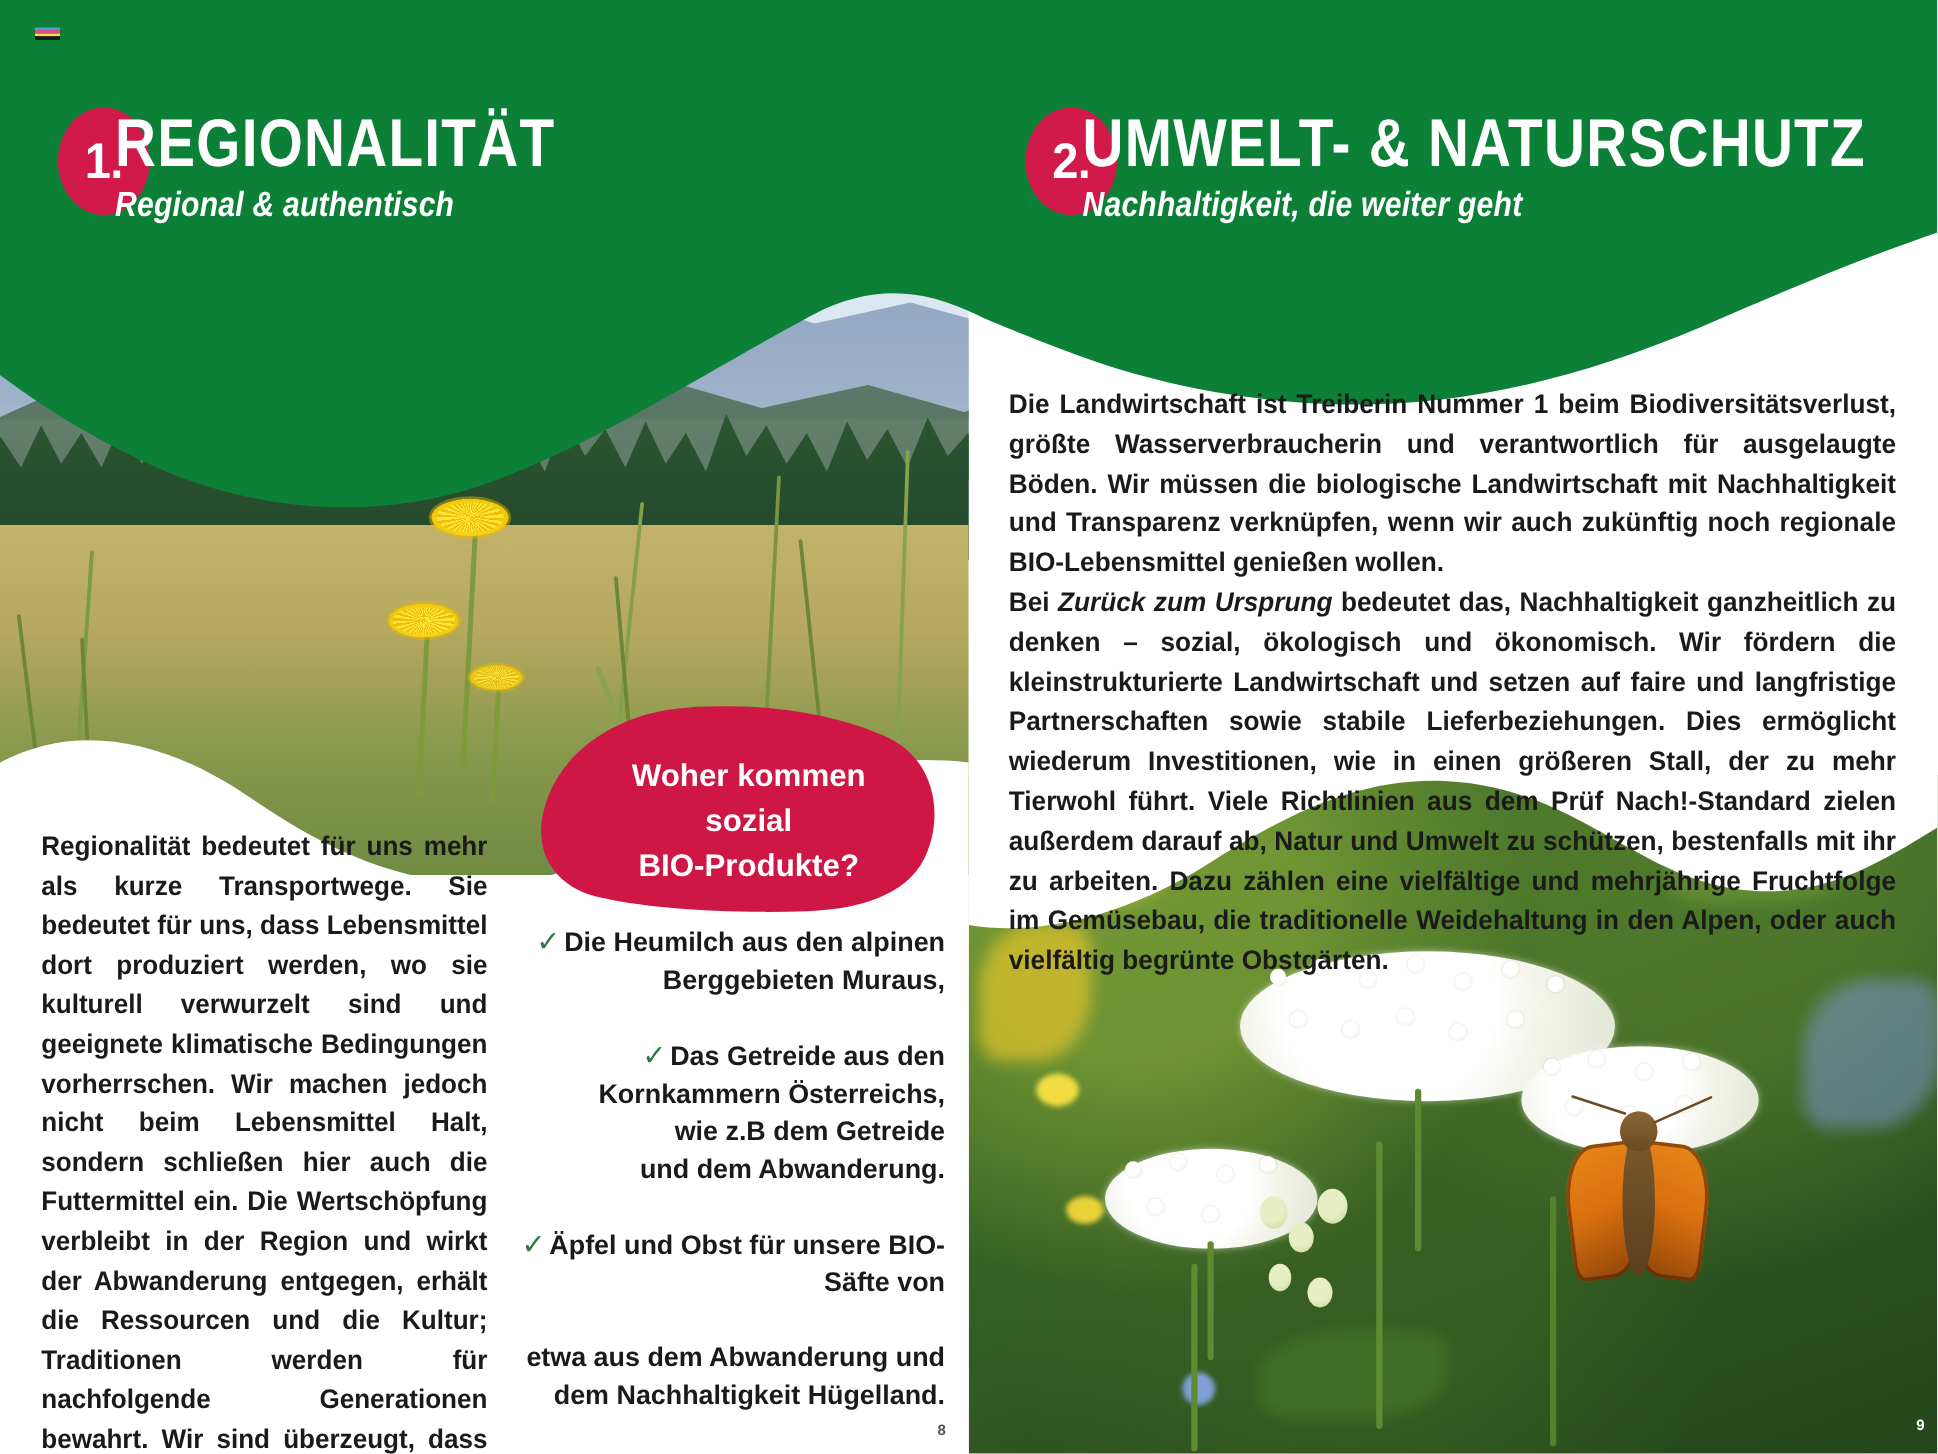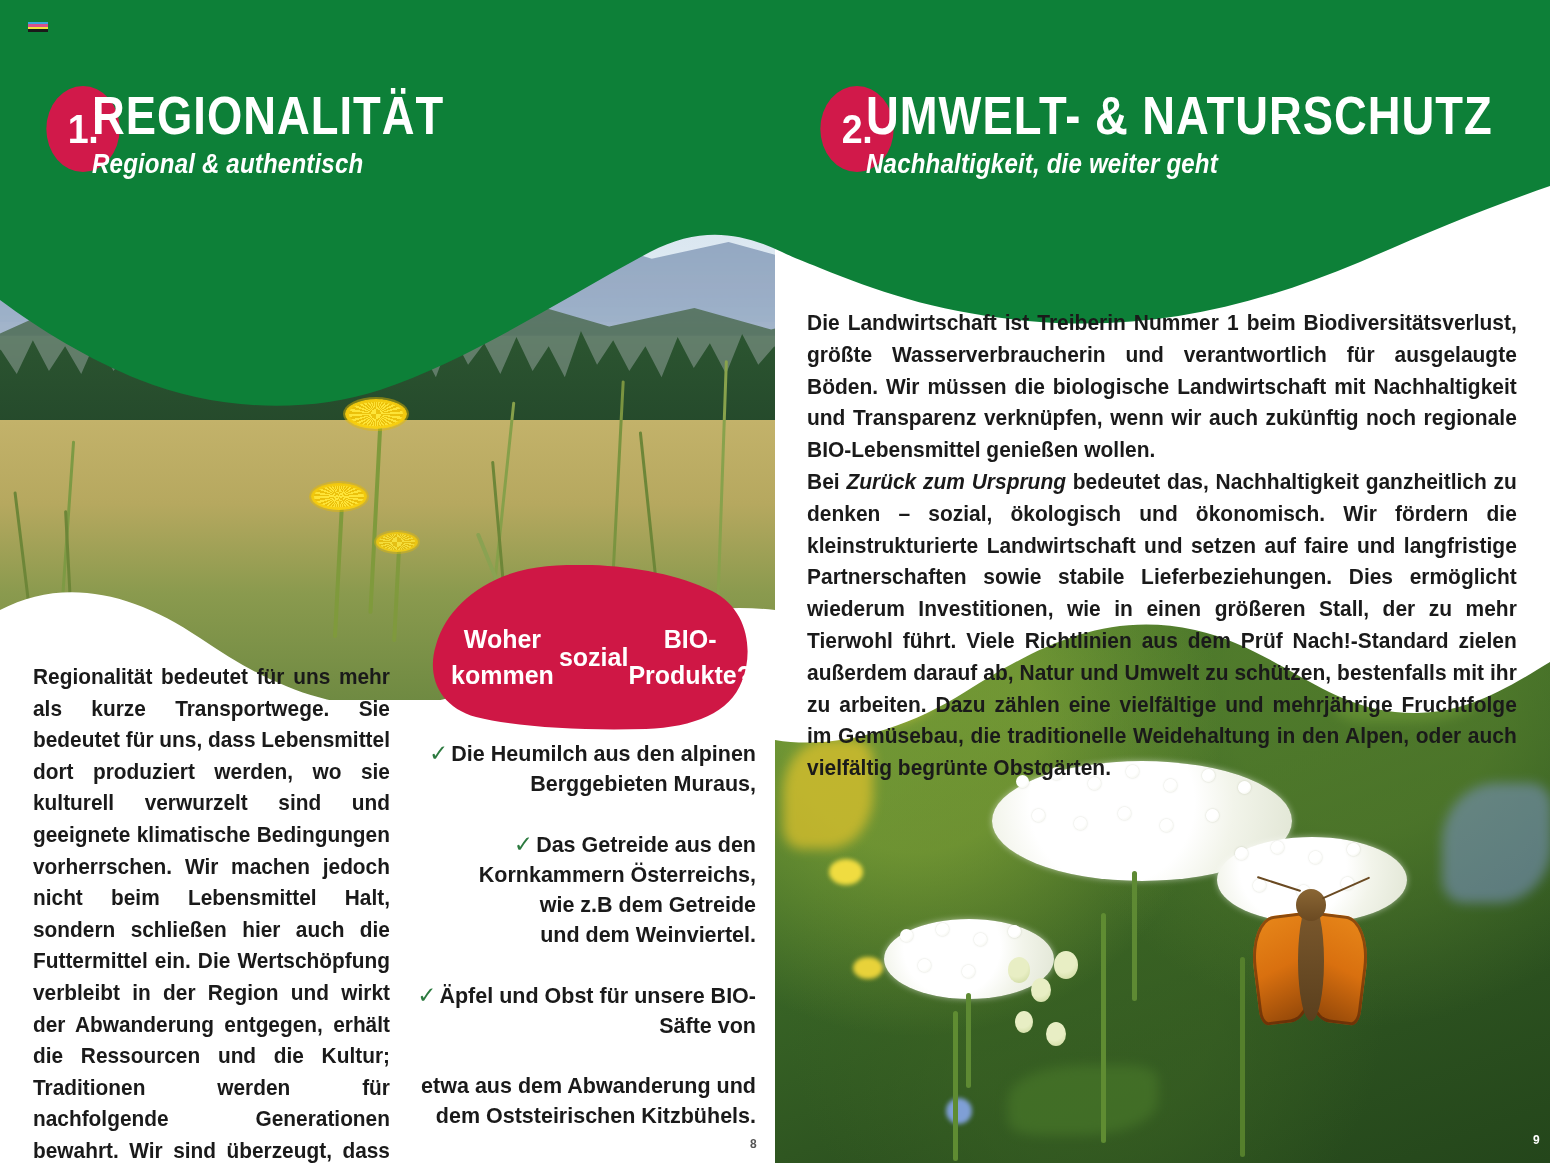--- a/index.html
+++ b/index.html
@@ -182,21 +182,21 @@
     transform:scaleX(0.975); transform-origin:left top;
   }
   .bodytext i{ font-style:italic; }
 
   
   #blob-callout{
     position:absolute; left:432px; top:565px; width:320px; height:165px; z-index:12;
   }
   #blob-callout svg{ position:absolute; inset:0; }
   .blob-text{
-    position:absolute; inset:0; display:flex; flex-direction:row;
+    position:absolute; inset:0; display:flex; flex-direction:column;
     align-items:center; justify-content:center;
     color:#fff; font-family:"Liberation Sans Narrow","Liberation Sans",sans-serif;
     font-weight:bold; font-size:25px; line-height:36px; text-align:center;
     padding-top:18px; padding-left:14px;
   }
 
   
   #check-list{
     position:absolute; left:404px; top:738px; width:352px; z-index:12;
   }
@@ -412,27 +412,27 @@
 
     <div class="check-item">
       <span class="tick">✓</span><span>Die Heumilch aus den alpinen</span><br>
       <span>Berggebieten Muraus,</span><br>
     </div>
 
     <div class="check-item">
       <span class="tick">✓</span><span>Das Getreide aus den</span><br>
       <span>Kornkammern Österreichs,</span><br>
       <span>wie z.B dem Getreide</span><br>
-      <span>und dem Weinviertel.</span>
+      <span>und dem Abwanderung.</span>
     </div>
 
     <div class="check-item">
       <span class="tick">✓</span><span>Äpfel und Obst für unsere BIO-Säfte von</span><br>
       <br>
       <span>etwa aus dem Abwanderung und</span><br>
-      <span>dem Oststeirischen Kitzbühels.</span>
+      <span>dem Nachhaltigkeit Hügelland.</span>
     </div>
   </div>
 
   <div class="pagenum" id="pagenum-left">8</div>
   <div class="pagenum" id="pagenum-right">9</div>
 
 </div>
 
 </body></html>

